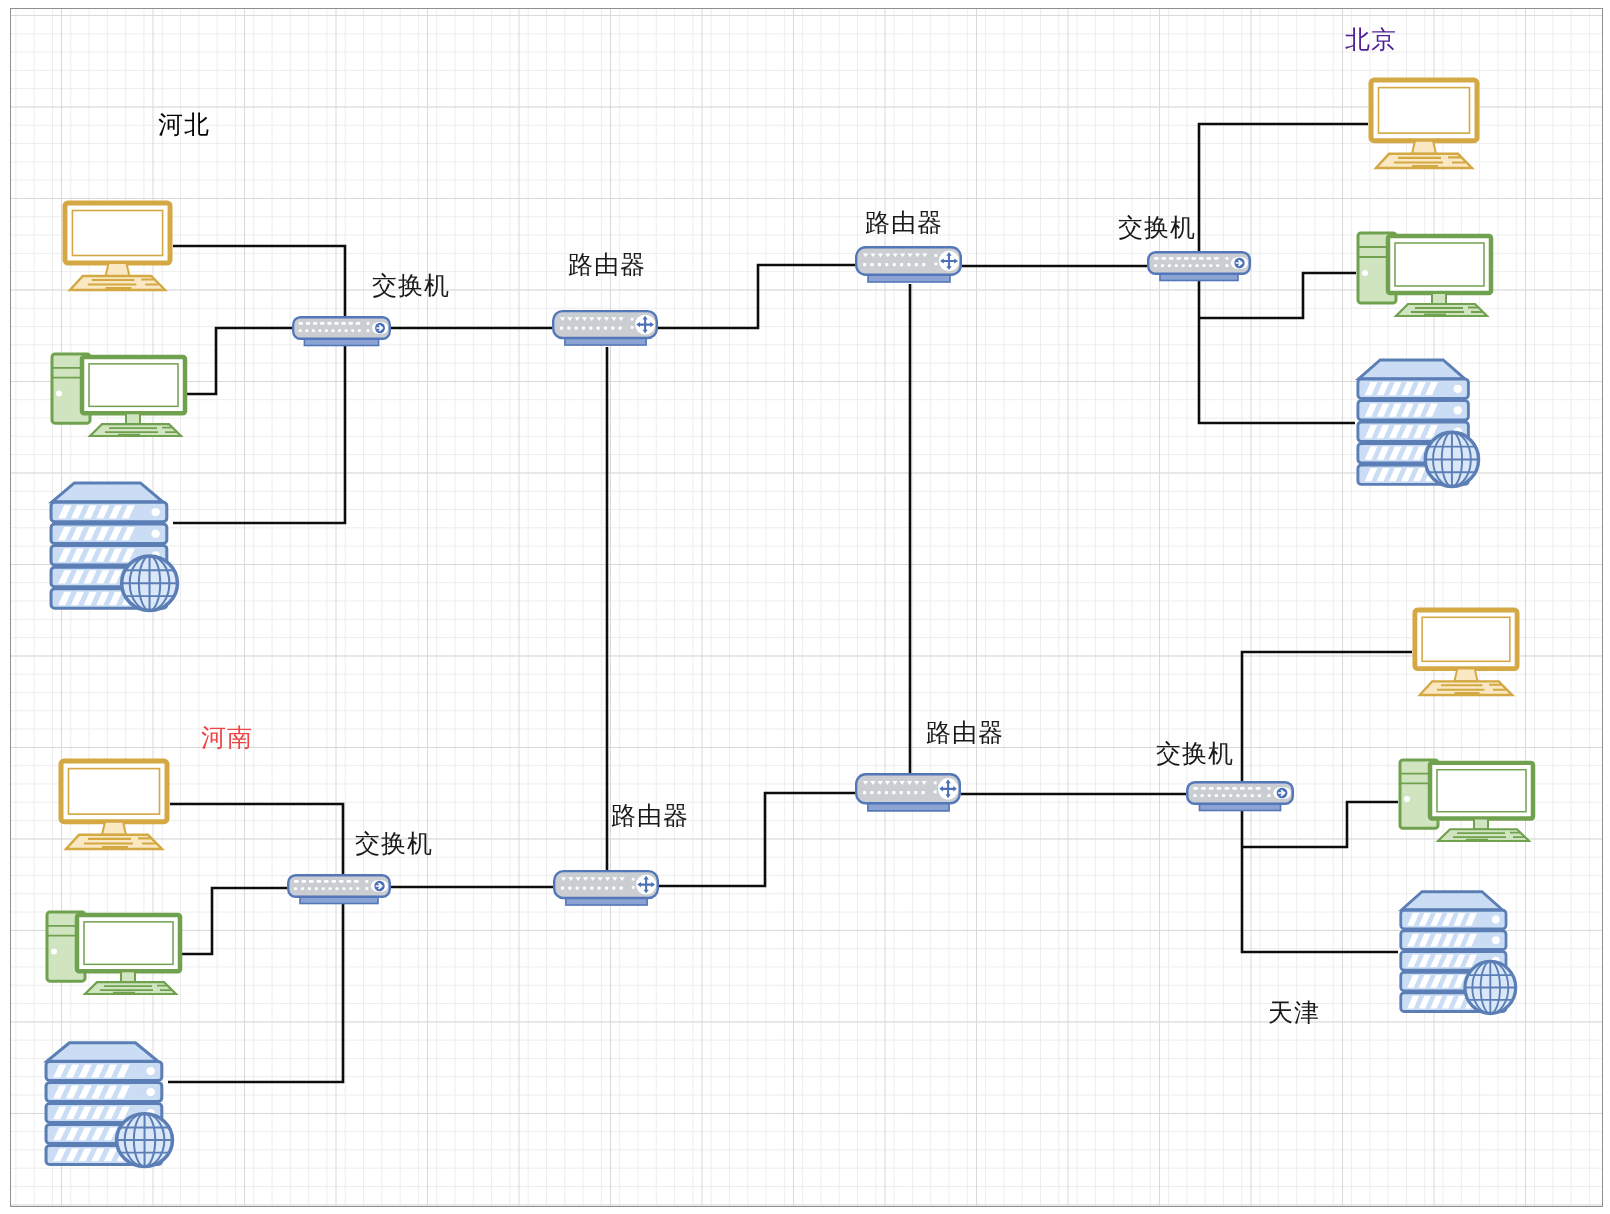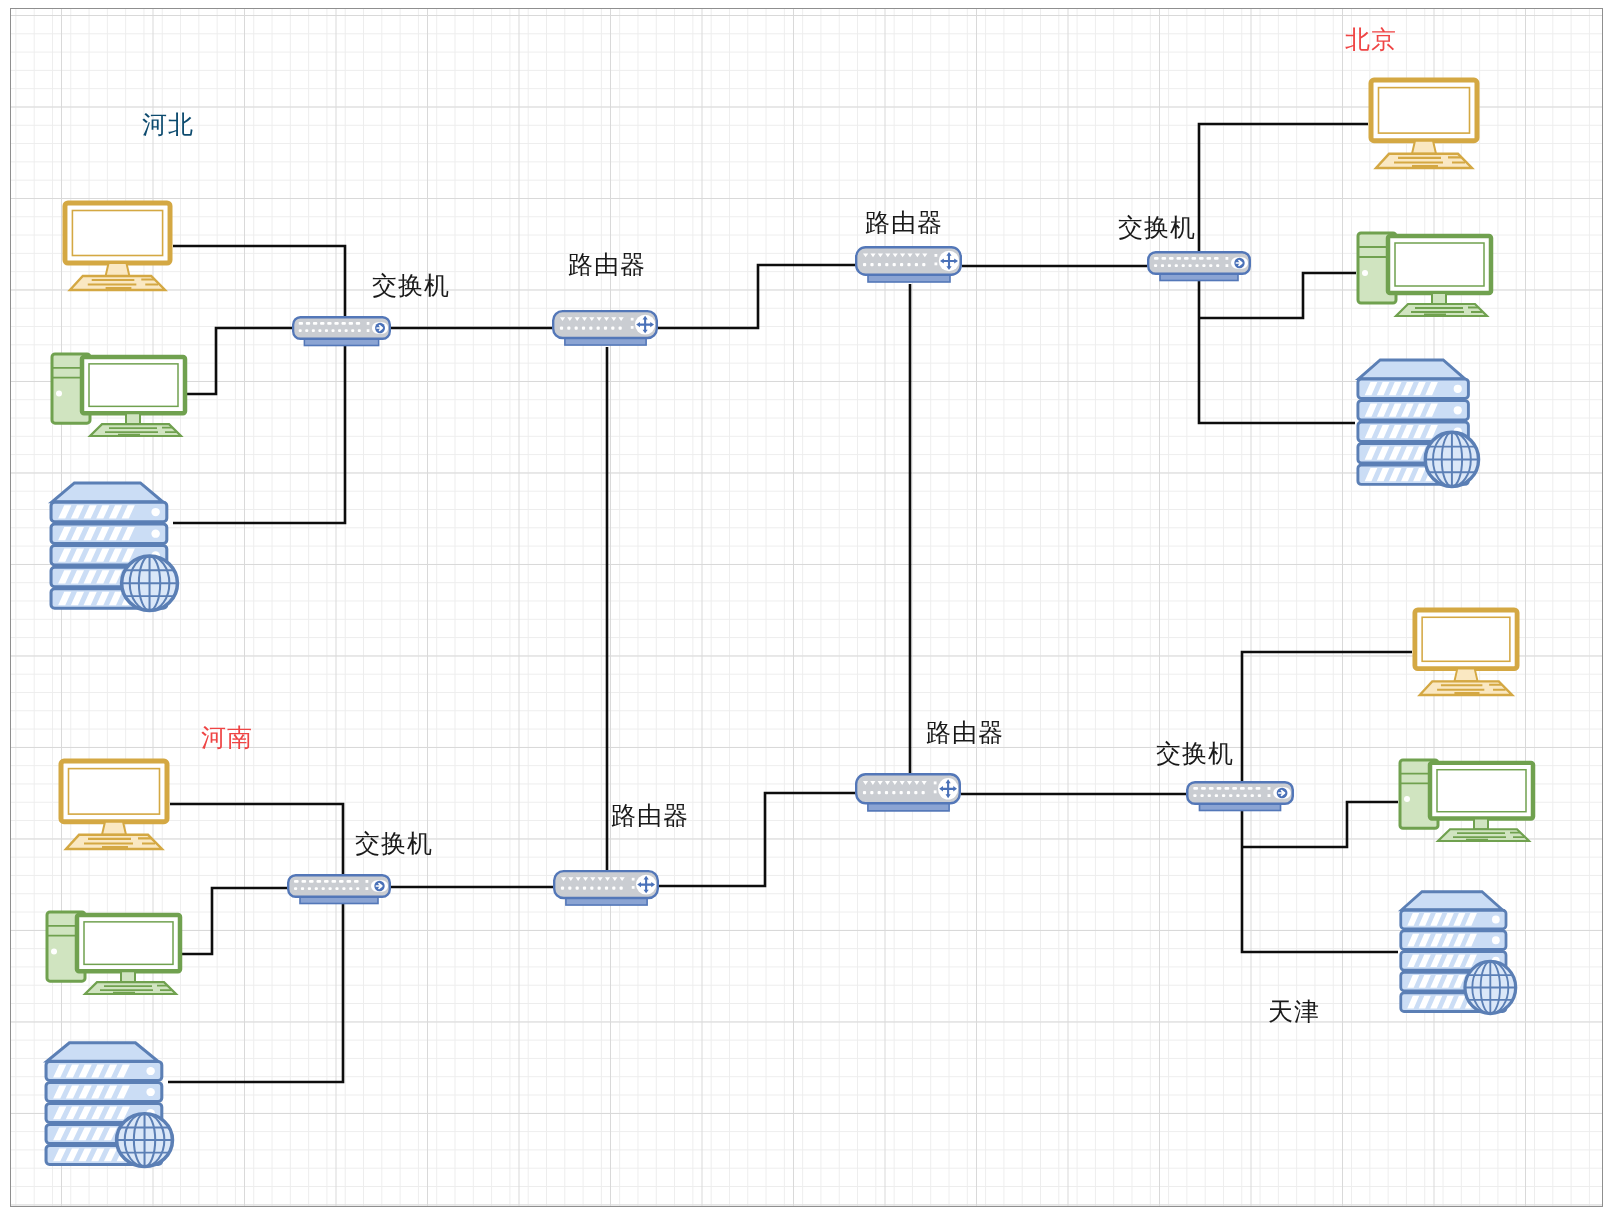--- a/index.html
+++ b/index.html
@@ -553,24 +553,24 @@
       <path d="M78.5,114.7 h7 l-6,13.4 h-7 Z" fill="#ffffff"></path>
       <g>
     <circle cx="100" cy="106" r="27.5" fill="#DAE7F8" stroke="#5B7FB5" stroke-width="3.5"></circle>
     <path d="M100,78.5 V133.5 M72.5,106 H127.5 M75.8,93 H124.2 M75.8,119 H124.2" stroke="#5B7FB5" stroke-width="2" fill="none"></path>
     <ellipse cx="100" cy="106" rx="10.5" ry="27.5" fill="none" stroke="#5B7FB5" stroke-width="2"></ellipse>
     <ellipse cx="100" cy="106" rx="19.5" ry="27.5" fill="none" stroke="#5B7FB5" stroke-width="2"></ellipse>
   </g>
     </g>
   </svg>
 <div id="label-layer" class="layer">
-    <div class="dlabel" style="left: 142px; top: 110px; color: #0c4a6e;">河北</div>
-    <div class="dlabel" style="left: 1345px; top: 25px; color: #ef4444;">北京</div>
+    <div class="dlabel" style="left: 158px; top: 110px; color: #000000;">河北</div>
+    <div class="dlabel" style="left: 1345px; top: 25px; color: #4c1d95;">北京</div>
     <div class="dlabel" style="left: 201px; top: 723px; color: #ef4444;">河南</div>
-    <div class="dlabel" style="left: 1268px; top: 998px; color: rgb(26, 26, 26); font-family: Liberation Serif, serif;">天津</div>
+    <div class="dlabel" style="left: 1268px; top: 998px; color: rgb(26, 26, 26);">天津</div>
     <div class="dlabel" style="left: 372px; top: 271px; color: rgb(26, 26, 26);">交换机</div>
     <div class="dlabel" style="left: 568px; top: 250px; color: rgb(26, 26, 26);">路由器</div>
     <div class="dlabel" style="left: 865px; top: 208px; color: rgb(26, 26, 26);">路由器</div>
     <div class="dlabel" style="left: 1118px; top: 213px; color: rgb(26, 26, 26);">交换机</div>
     <div class="dlabel" style="left: 355px; top: 829px; color: rgb(26, 26, 26);">交换机</div>
     <div class="dlabel" style="left: 611px; top: 801px; color: rgb(26, 26, 26);">路由器</div>
     <div class="dlabel" style="left: 926px; top: 718px; color: rgb(26, 26, 26);">路由器</div>
     <div class="dlabel" style="left: 1156px; top: 739px; color: rgb(26, 26, 26);">交换机</div>
   </div>
 

